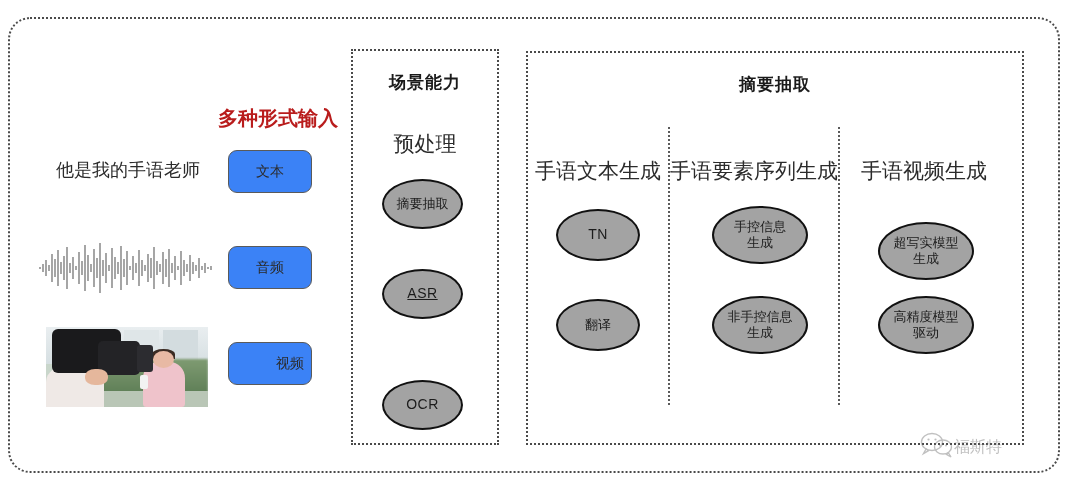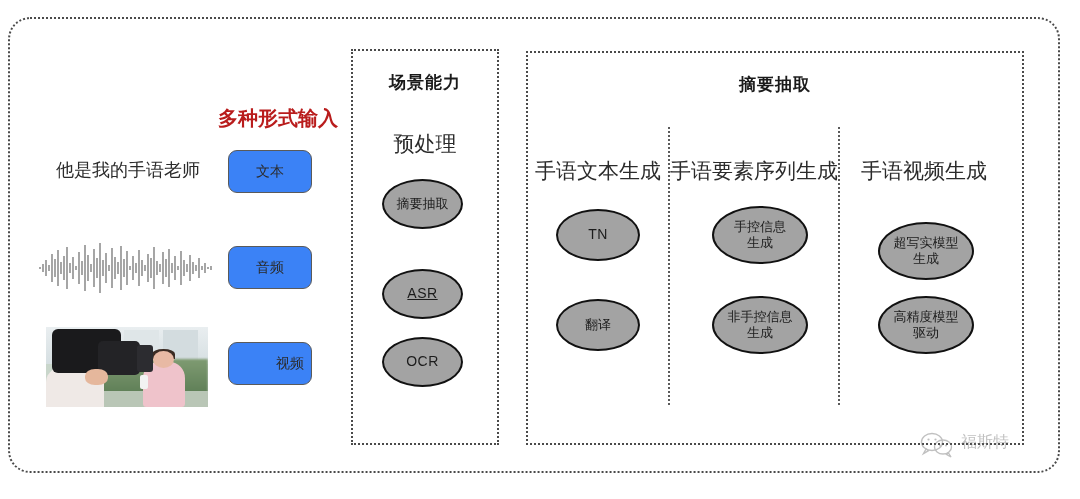--- a/index.html
+++ b/index.html
@@ -207,21 +207,21 @@
     position: absolute; left: 24%; top: 52%; width: 14%; height: 20%;
     background: #e5b79c; border-radius: 44%;
   }
 
   
   .watermark {
     position: absolute;
     left: 920px;
     top: 432px;
     display: flex;
-    gap: 7px;
+    align-items: center;
     opacity: 0.42;
   }
   .watermark .wm-text {
     font-size: 16px;
     color: #6b6b6b;
     white-space: nowrap;
   }
 </style>
 </head>
 <body>
@@ -322,21 +322,21 @@
 
   <div class="panel panel-scene">
     <div class="panel-title">场景能力</div>
   </div>
 
   <div class="col" style="left:351px; top:133px; width:148px;">
     <div class="col-label">预处理</div>
   </div>
   <div class="ellipse" style="left:382px; top:179px; width:81px; height:50px;">摘要抽取</div>
   <div class="ellipse latin" style="left:382px; top:269px; width:81px; height:50px;text-decoration:underline;">ASR</div>
-  <div class="ellipse latin" style="left:382px; top:337px; width:81px; height:50px;">OCR</div>
+  <div class="ellipse latin" style="left:382px; top:380px; width:81px; height:50px;">OCR</div>
 
   <div class="panel panel-core">
     <div class="panel-title">摘要抽取</div>
   </div>
 
   <div class="col-divider d1"></div>
   <div class="col-divider d2"></div>
 
   <div class="col" style="left:528px; top:160px; width:140px;">
     <div class="col-label">手语文本生成</div>

